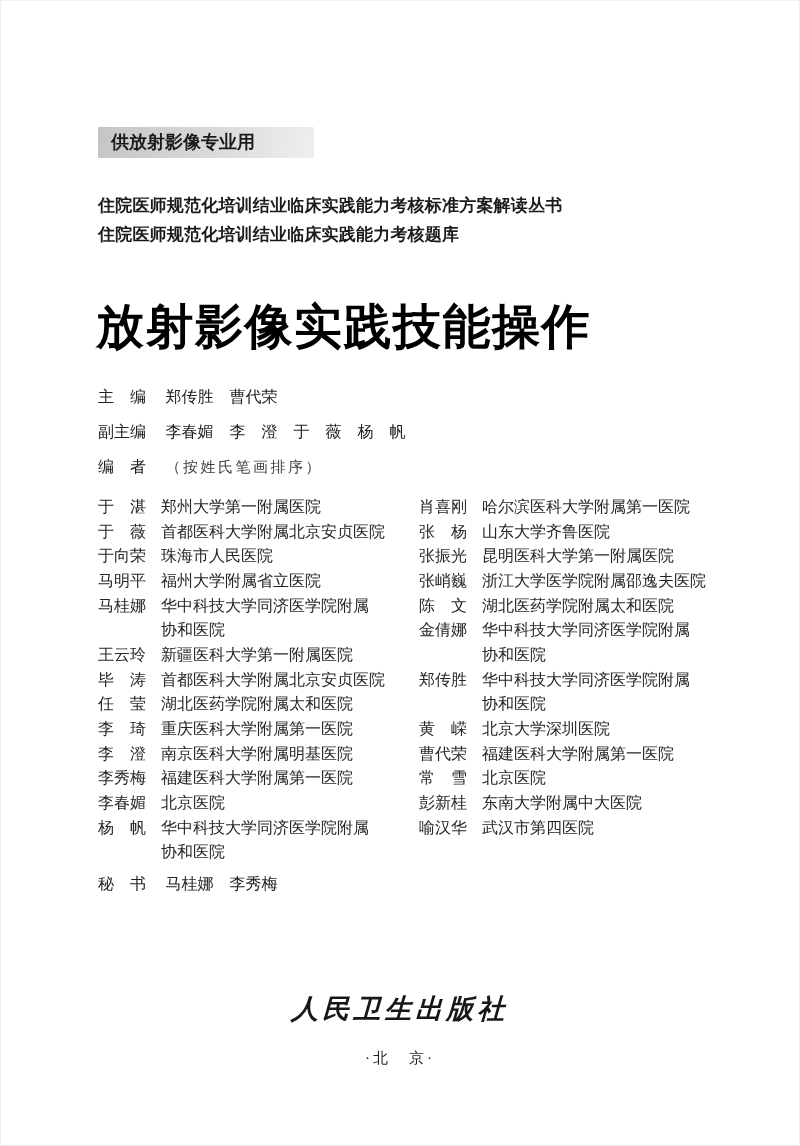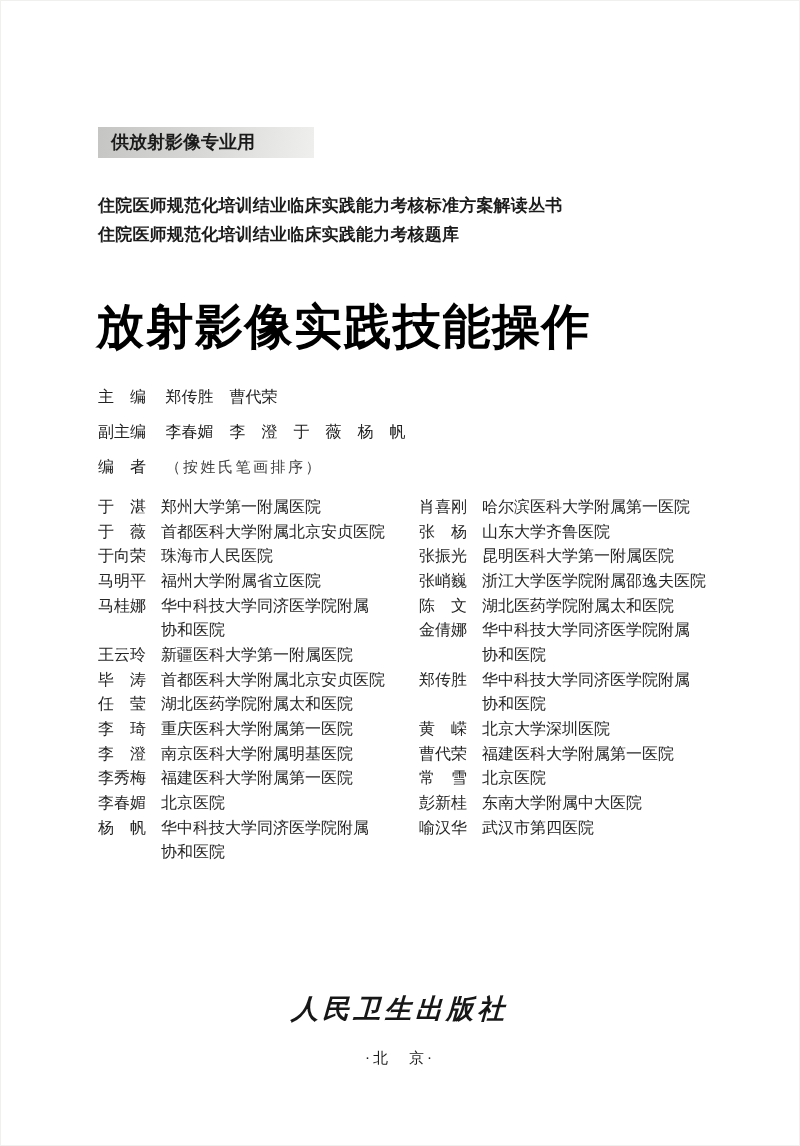--- a/index.html
+++ b/index.html
@@ -266,18 +266,22 @@
         <span class="cname">彭新桂</span>
         <span class="caff">东南大学附属中大医院</span>
       </div>
 
       <div class="centry">
         <span class="cname">喻汉华</span>
         <span class="caff">武汉市第四医院</span>
       </div>
     </div>
 
+  <div class="erow secretary">
+    <span class="elabel">秘　书</span>
+    <span class="enames">马桂娜　李秀梅</span>
+  </div>
 
   <div class="pub-name">人民卫生出版社</div>
 
   <div class="pub-city">·北　京·</div>
 
 </div>
 
 </body></html>

